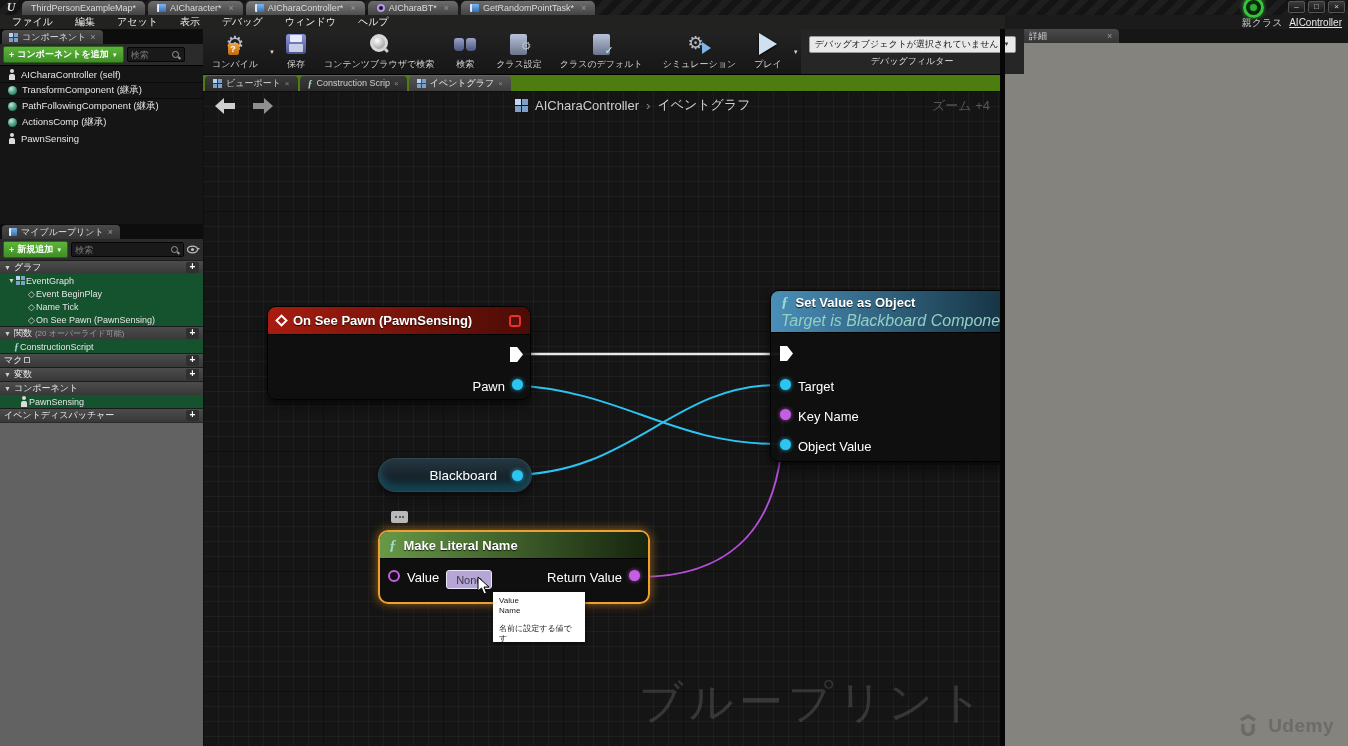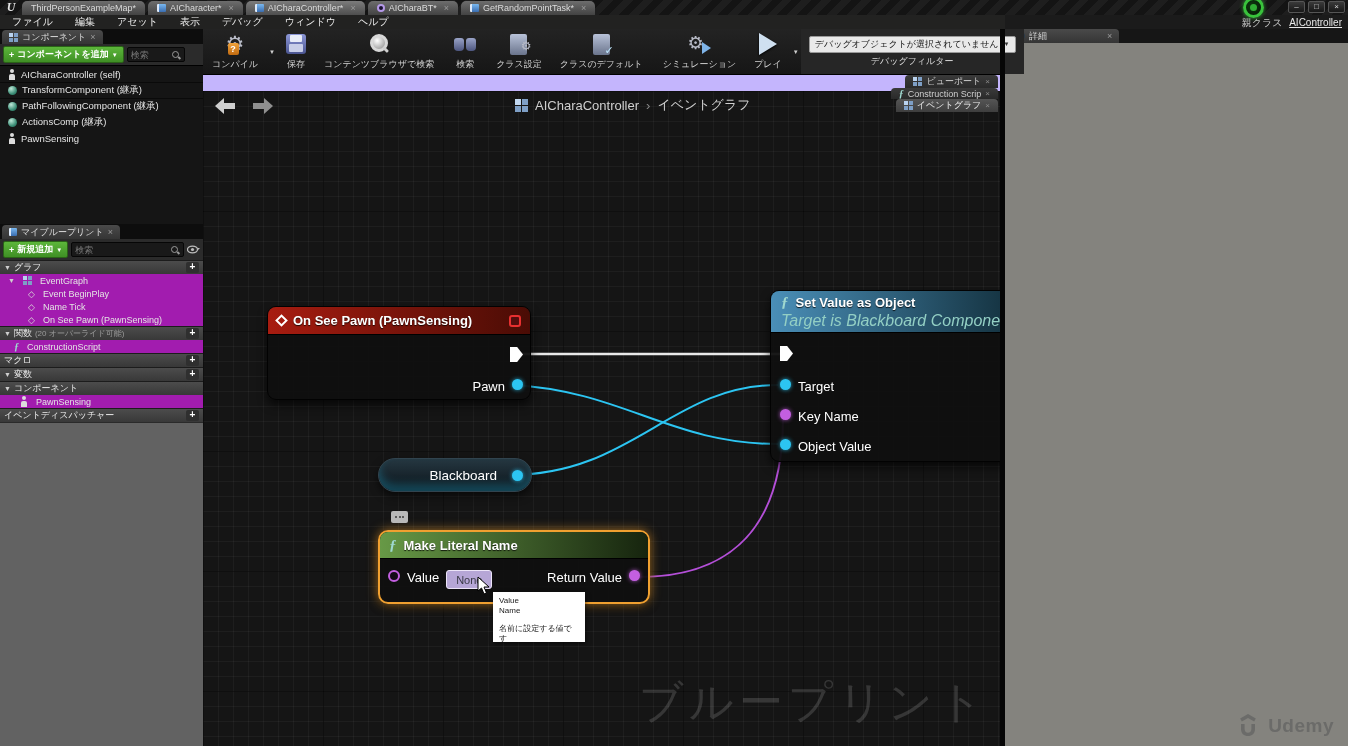--- a/index.html
+++ b/index.html
@@ -75,22 +75,22 @@
   .comp-empty { height:78px; background:#151515; }
 
   
   .mybp { display:flex; flex-direction:column; height:500px; }
   .bp-section-head { height:14px; background:linear-gradient(#4c4c4c,#383838); border-top:1px solid #1c1c1c;
     display:flex; align-items:center; color:#ececec; font-size:9px; padding:0 4px; gap:3px; }
   .bp-section-head .plus { margin-left:auto; color:#fff; font-weight:bold; font-size:10px;
     width:13px; height:11px; background:#2f2f2f; border-radius:2px; text-align:center; line-height:10px; }
   .bp-section-head .note { color:#9a9a9a; font-size:8px; }
   .exp { color:#cfcfcf; font-size:7px; }
-  .bp-item { height:13px; display:flex; align-items:center; gap:8px; color:#e4e4e4; font-size:9px;
-    background:#a21caf; }
+  .bp-item { height:13px; display:flex; align-items:center; gap:1px; color:#e4e4e4; font-size:9px;
+    background:#14532d; }
   .bp-item .dmd { color:#d8d8d8; font-size:9px; }
   .fn-glyph { color:#9fd8cf; font-style:italic; font-family:"Liberation Serif",serif; font-size:10px; font-weight:bold; }
   .bp-empty { flex:1; background:#626262; border-top:1px solid #2a2a2a; }
 
   
   .toolbar { position:absolute; left:203px; top:29px; width:797px; height:46px;
     background:linear-gradient(#232323,#161616); border-bottom:1px solid #000; display:flex; align-items:stretch; z-index:20; }
   .tb-btn { display:flex; flex-direction:column; align-items:center; justify-content:flex-end;
     padding:2px 9px 3px; gap:1px; }
   .tb-btn .lbl { color:#d2d2d2; font-size:9px; white-space:nowrap; }
@@ -120,22 +120,22 @@
   .sim-ic .mini-play { position:absolute; right:0; bottom:2px; width:0; height:0;
     border-left:9px solid #7fb4e8; border-top:6px solid transparent; border-bottom:6px solid transparent; }
   .debug-group { margin-left:2px; display:flex; flex-direction:column; align-items:center; justify-content:center;
     gap:2px; padding:0 8px; background:#262626; }
   .debug-dd { background:#e9e9e9; border:1px solid #999; border-radius:2px; color:#151515;
     font-size:9px; padding:1px 5px; display:flex; align-items:center; gap:5px; white-space:nowrap; }
   .debug-dd .dd-caret { font-size:6px; color:#333; }
   .debug-lbl { color:#dedede; font-size:9px; }
 
   
-  .graphtabs { position:absolute; left:203px; top:75px; width:797px; height:16px; background:#c4b5fd;
-    display:flex; align-items:flex-end; padding-left:2px; z-index:20;flex-direction:column; }
+  .graphtabs { position:absolute; left:203px; top:75px; width:797px; height:16px; background:#4d7c0f;
+    display:flex; align-items:center; padding-left:2px; z-index:20; }
   .gtab { height:15px; display:flex; align-items:center; gap:4px; padding:0 8px; margin-right:2px;
     background:linear-gradient(#3a3a3a,#2a2a2a); color:#cfcfcf; font-size:9px; border-radius:4px 4px 0 0; white-space:nowrap; }
   .gtab.active { background:linear-gradient(#555,#3e3e3e); color:#eee; }
   .gtab .tclose { color:#8a8a8a; font-size:8px; }
 
   
   .canvas { position:absolute; left:203px; top:91px; width:797px; height:655px; overflow:hidden;
     background-color:#151515;
     background-image:
       linear-gradient(rgba(0,0,0,.5) 1px, transparent 1px),

